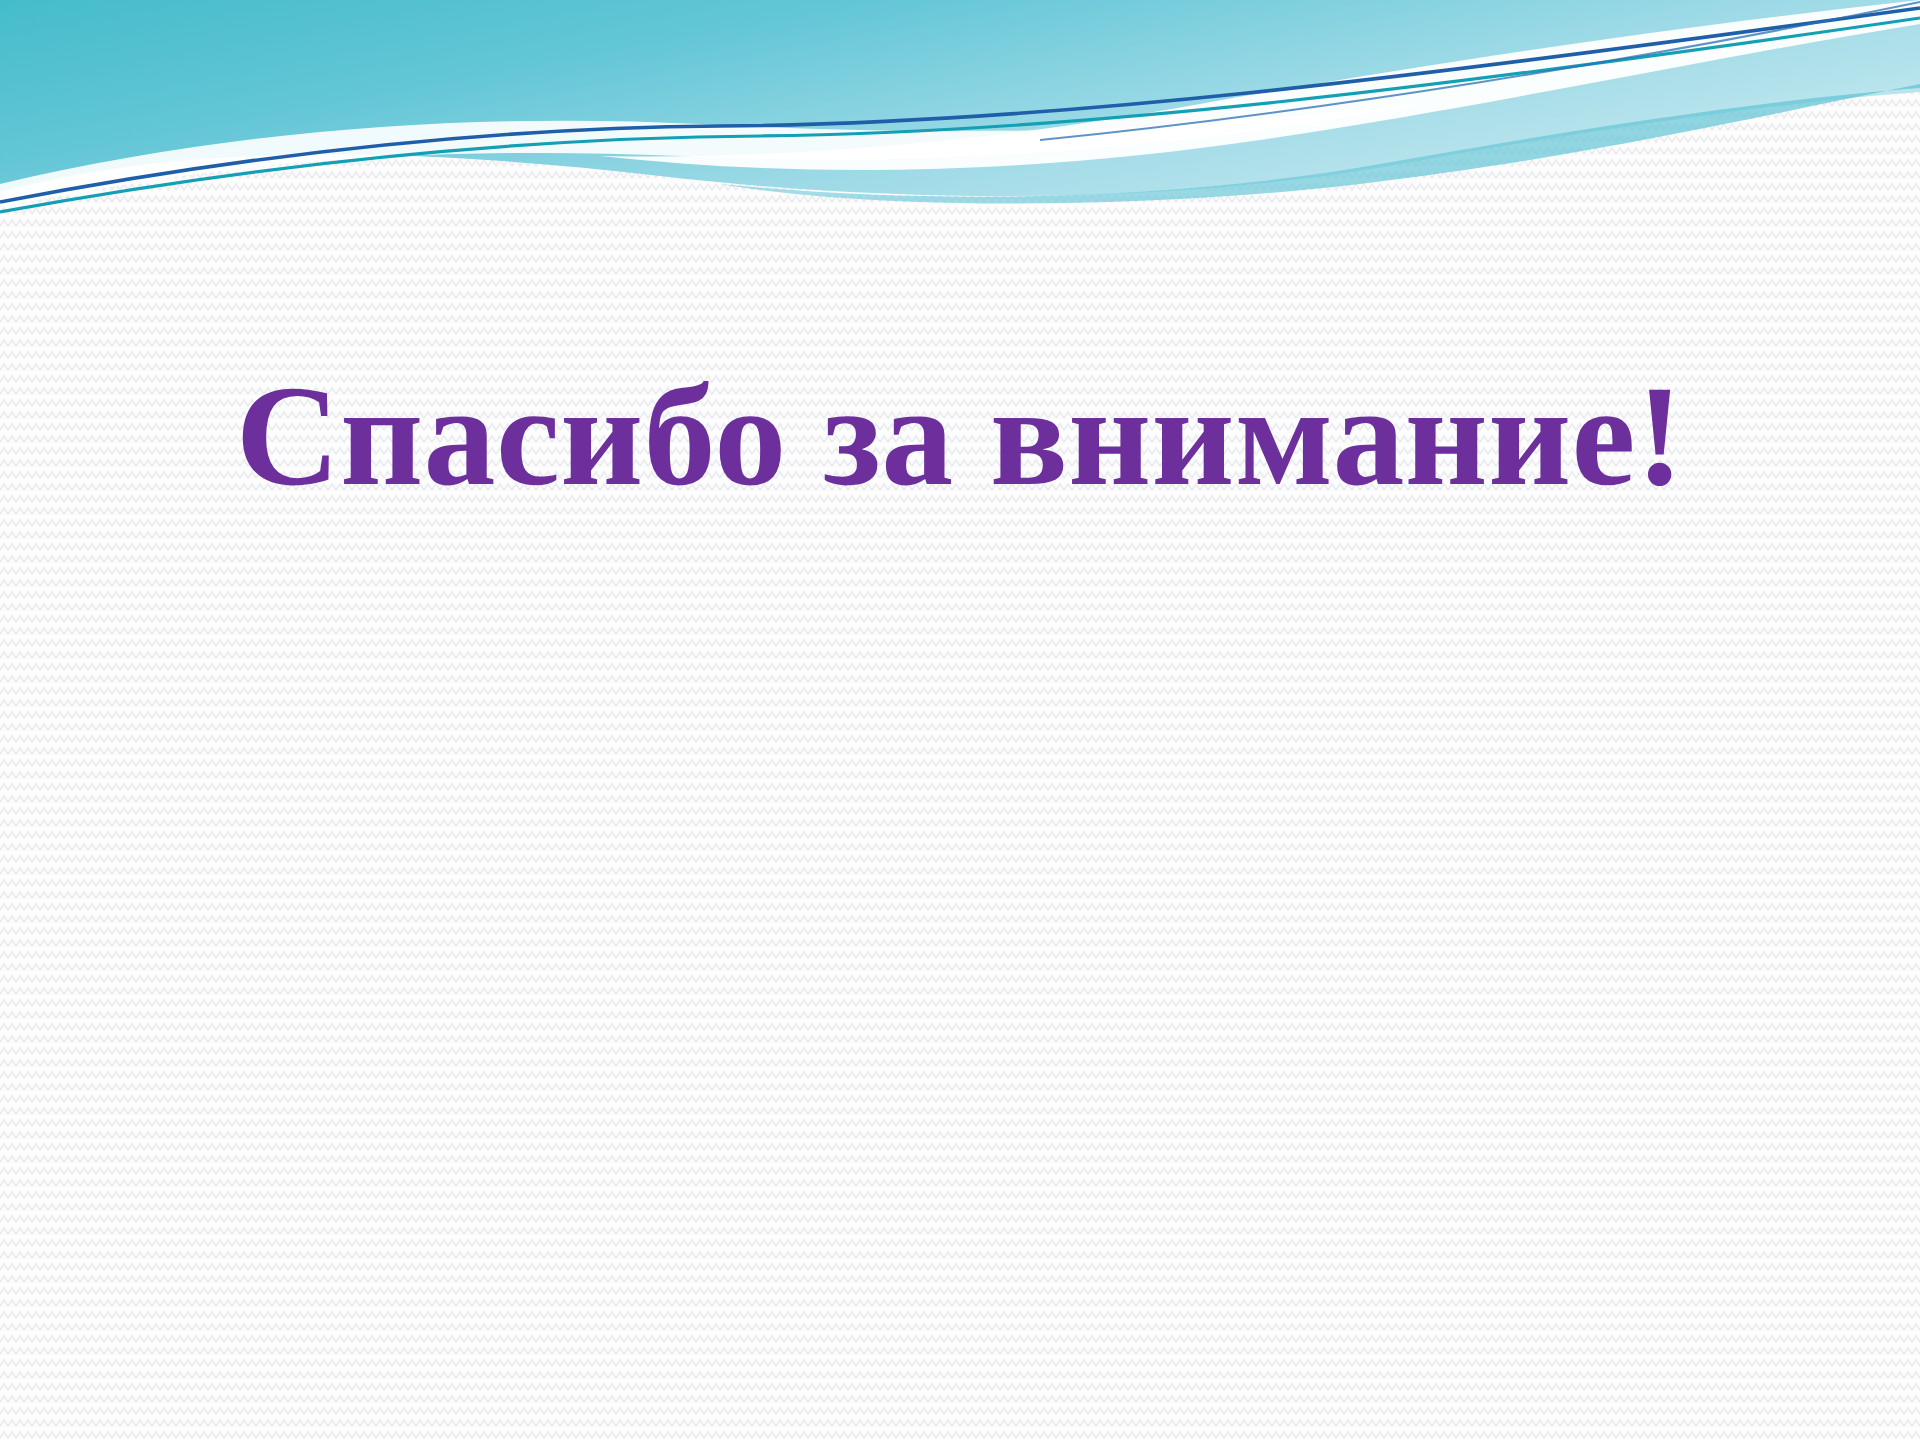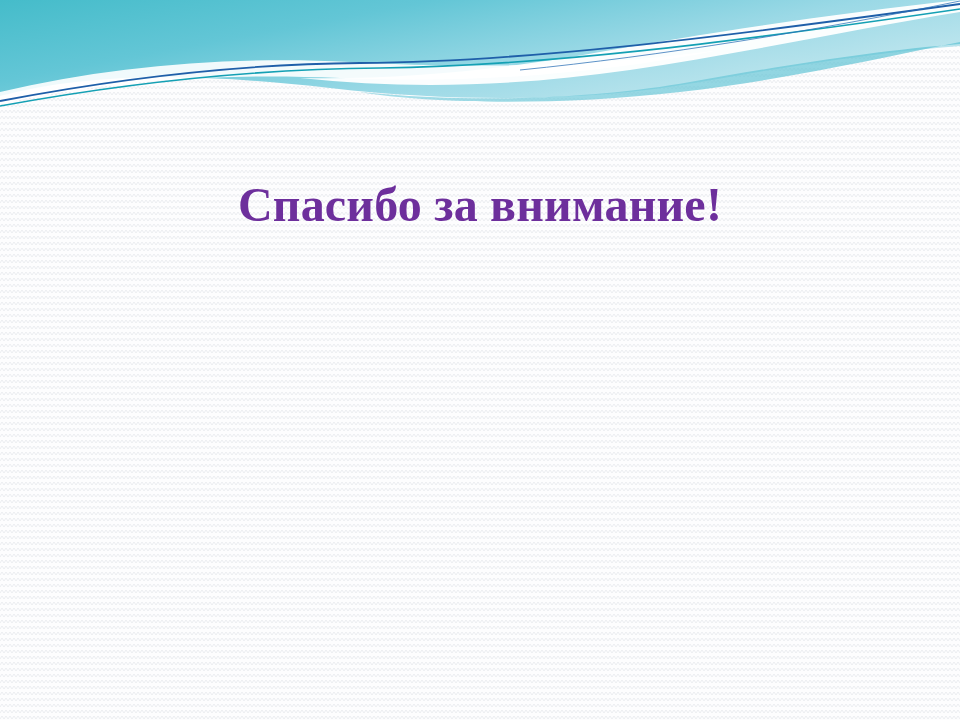--- a/index.html
+++ b/index.html
@@ -51,21 +51,21 @@
     width: 960px;
     z-index: 3;
     text-align: center;
   }
 
   #slide-title {
     display: inline-block;
     margin: 0;
     font-family: "Liberation Serif", serif;
     font-weight: bold;
-    font-size: 48px;
+    font-size: 72px;
     line-height: 1.12;
     letter-spacing: 0.2px;
     color: #6d2f9c;
     white-space: nowrap;
   }
 
   #body-placeholder {
     position: absolute;
     left: 96px;
     top: 290px;

